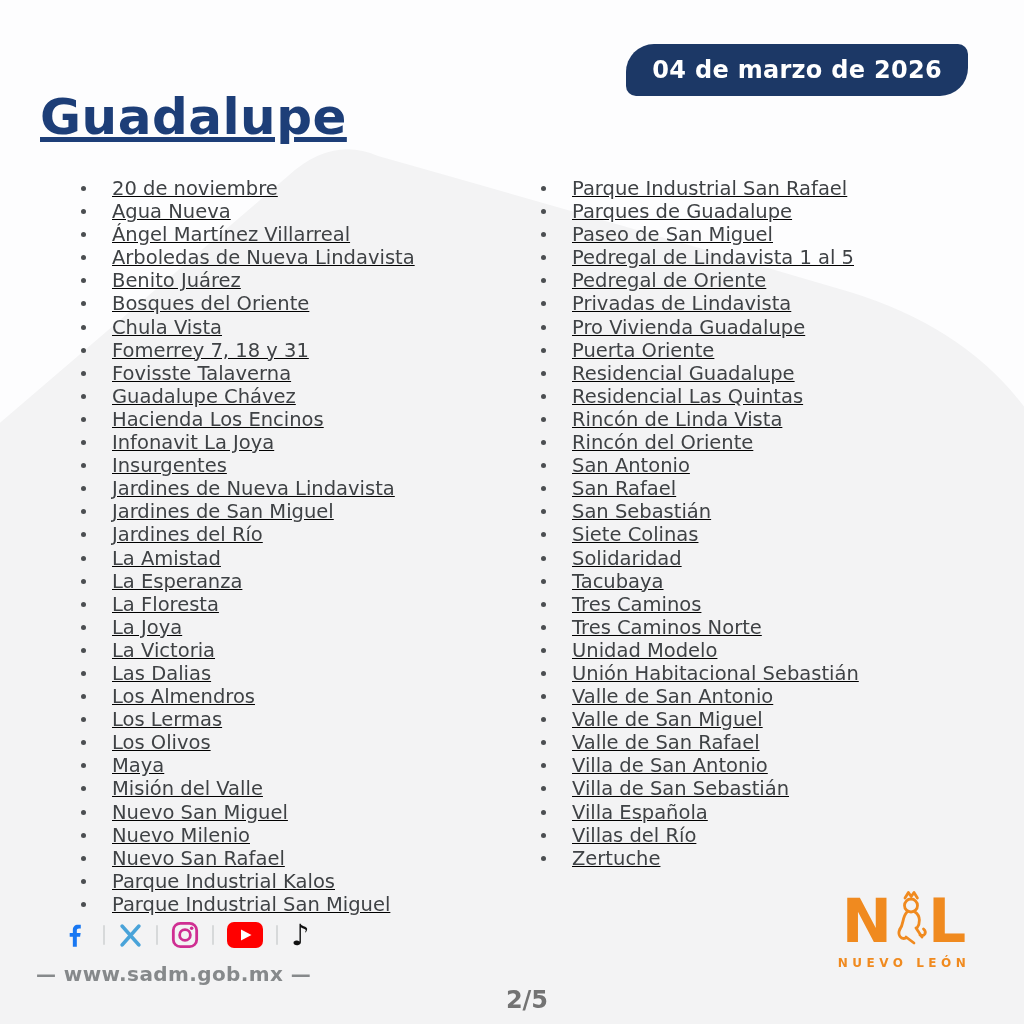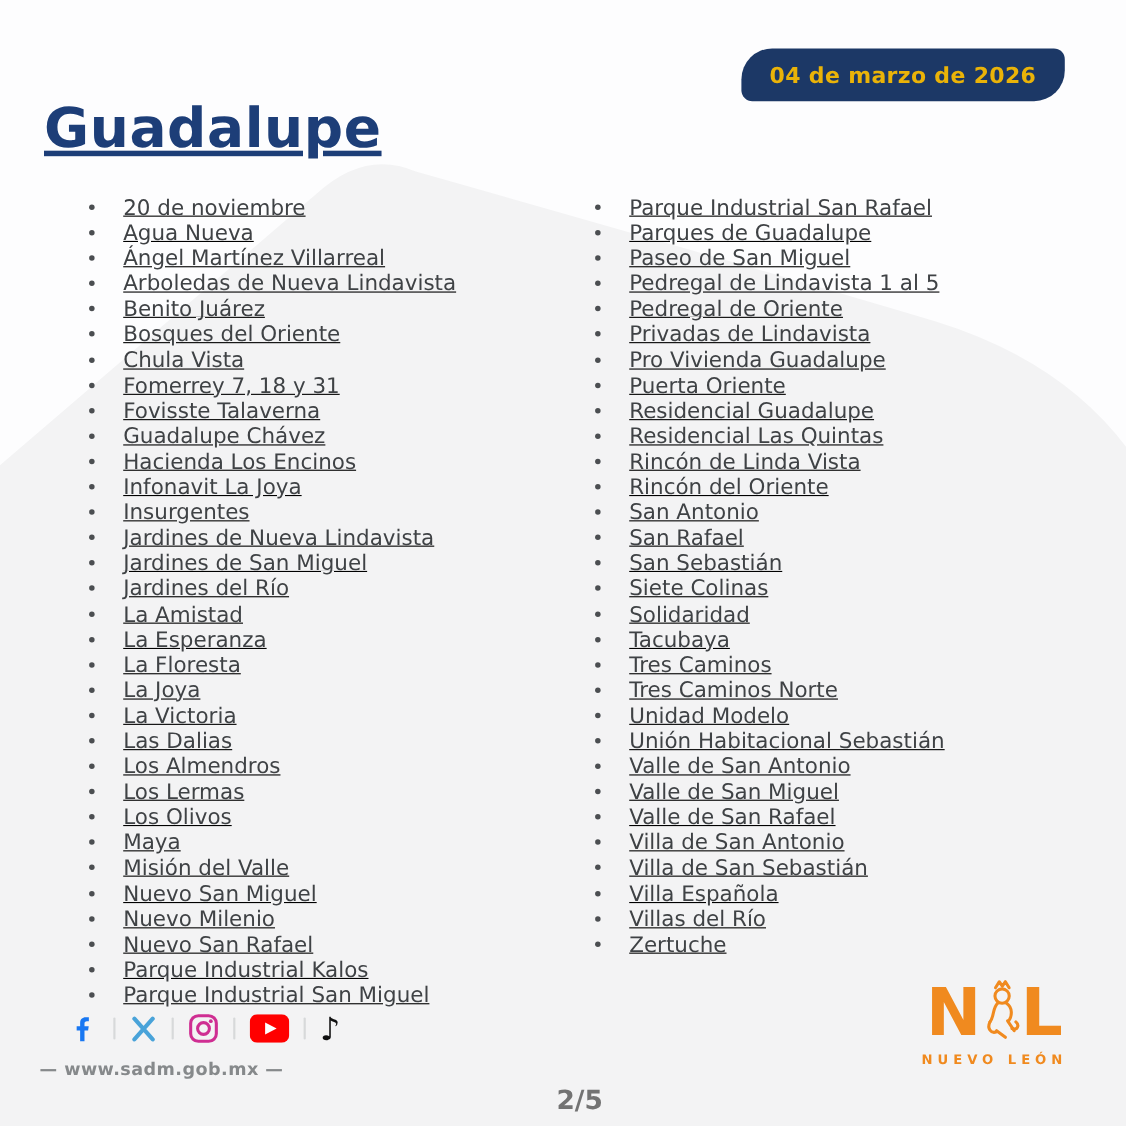--- a/index.html
+++ b/index.html
@@ -4,22 +4,22 @@
 <style>
   html,body{margin:0;padding:0;background:#ffffff;}
   .canvas{
     position:relative;width:1024px;height:1024px;overflow:hidden;
     background:#fdfdfe;font-family:"DejaVu Sans",sans-serif;
   }
   .bg-swoosh{position:absolute;left:0;top:0;width:1024px;height:1024px;z-index:0;}
 
   .date-badge{
     position:absolute;top:44px;right:56px;z-index:2;
-    background:#1c3866;color:#eab308;
-    font-size:20px;font-weight:bold;letter-spacing:0.3px;
+    background:#1c3866;color:#ffffff;
+    font-size:24px;font-weight:bold;letter-spacing:0.3px;
     padding:12px 26px;border-radius:28px 10px 28px 10px;
     white-space:nowrap;
   }
   .title{
     position:absolute;left:40px;top:88px;z-index:2;margin:0;
     color:#1d3e78;font-size:50px;font-weight:bold;letter-spacing:0.5px;text-decoration:underline;
   }
 
   ul.colonia-col{
     list-style:none;margin:12px;padding:0;position:absolute;top:165px;z-index:2;text-decoration:underline;
@@ -38,21 +38,21 @@
   .social-row{
     position:absolute;left:62px;top:918px;z-index:2;
     display:flex;align-items:center;gap:13px;height:34px;
   }
   .social-sep{width:2px;height:20px;background:#d7d9da;border-radius:1px;}
   .icon-fb svg,.icon-x svg,.icon-ig svg,.icon-yt svg{display:block;}
   .icon-tt{font-size:29px;line-height:30px;font-weight:bold;color:#101010;}
 
   .website{
     position:absolute;left:36px;top:962px;z-index:2;
-    font-size:16px;font-weight:bold;color:#86898b;letter-spacing:0.4px;
+    font-size:20px;font-weight:bold;color:#86898b;letter-spacing:0.4px;
     white-space:nowrap;
   }
   .page-indicator{
     position:absolute;left:457px;top:938px;width:140px;text-align:center;z-index:2;
     font-size:24px;font-weight:bold;color:#737373;margin-top:48px;
   }
 
   .nl-logo{
     position:absolute;right:42px;top:890px;width:156px;z-index:2;
     text-align:center;color:#f08a1f;

